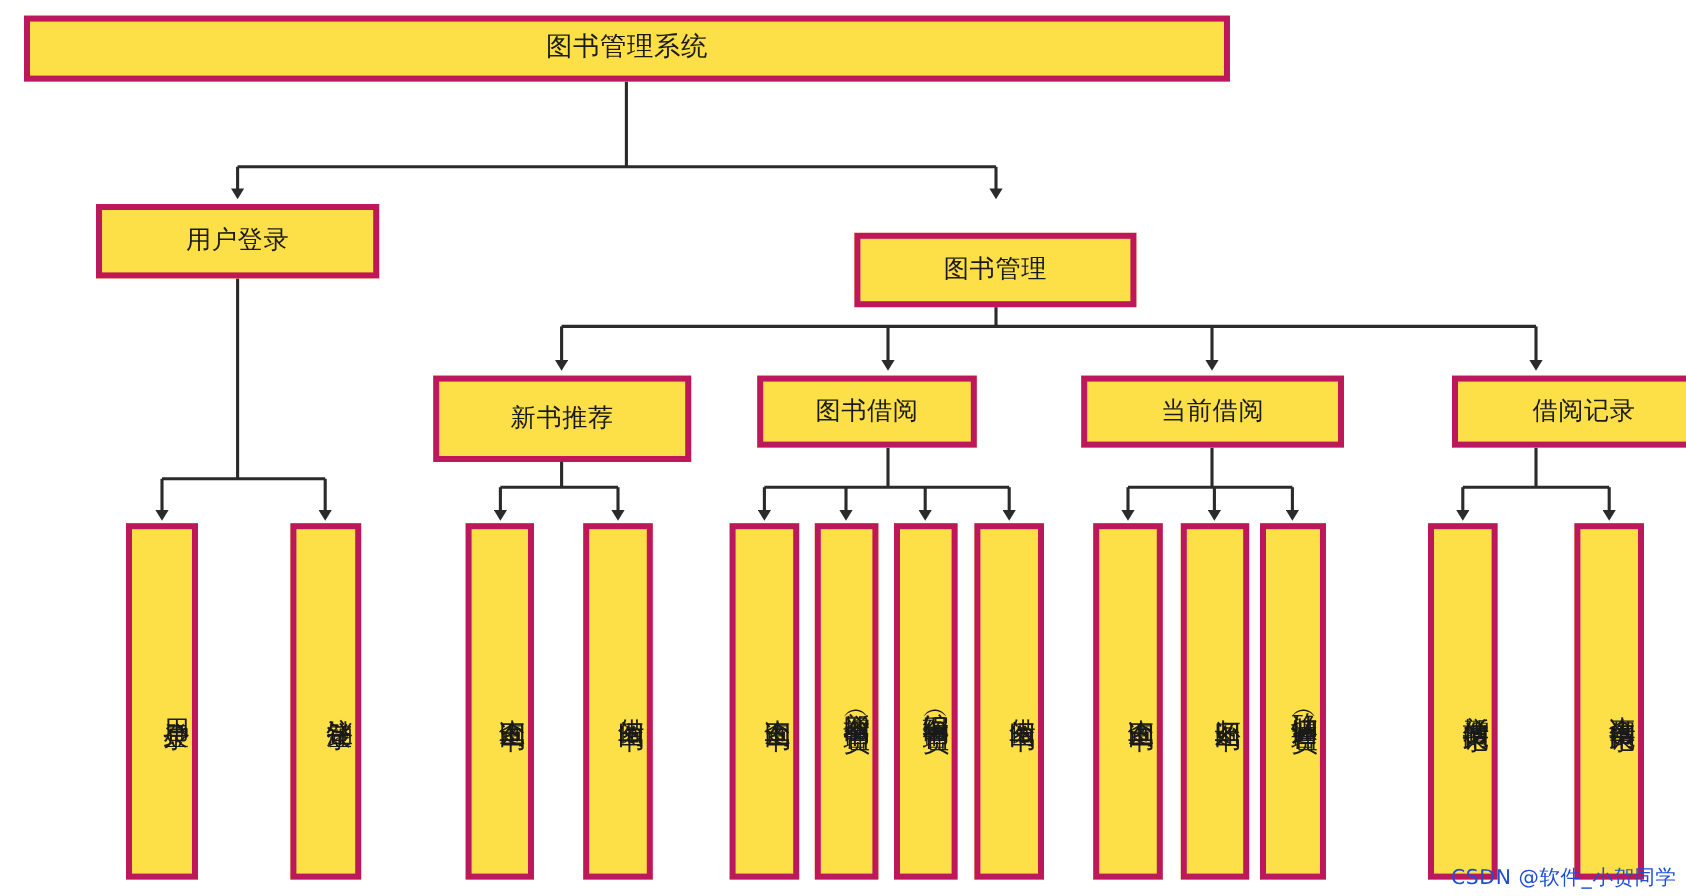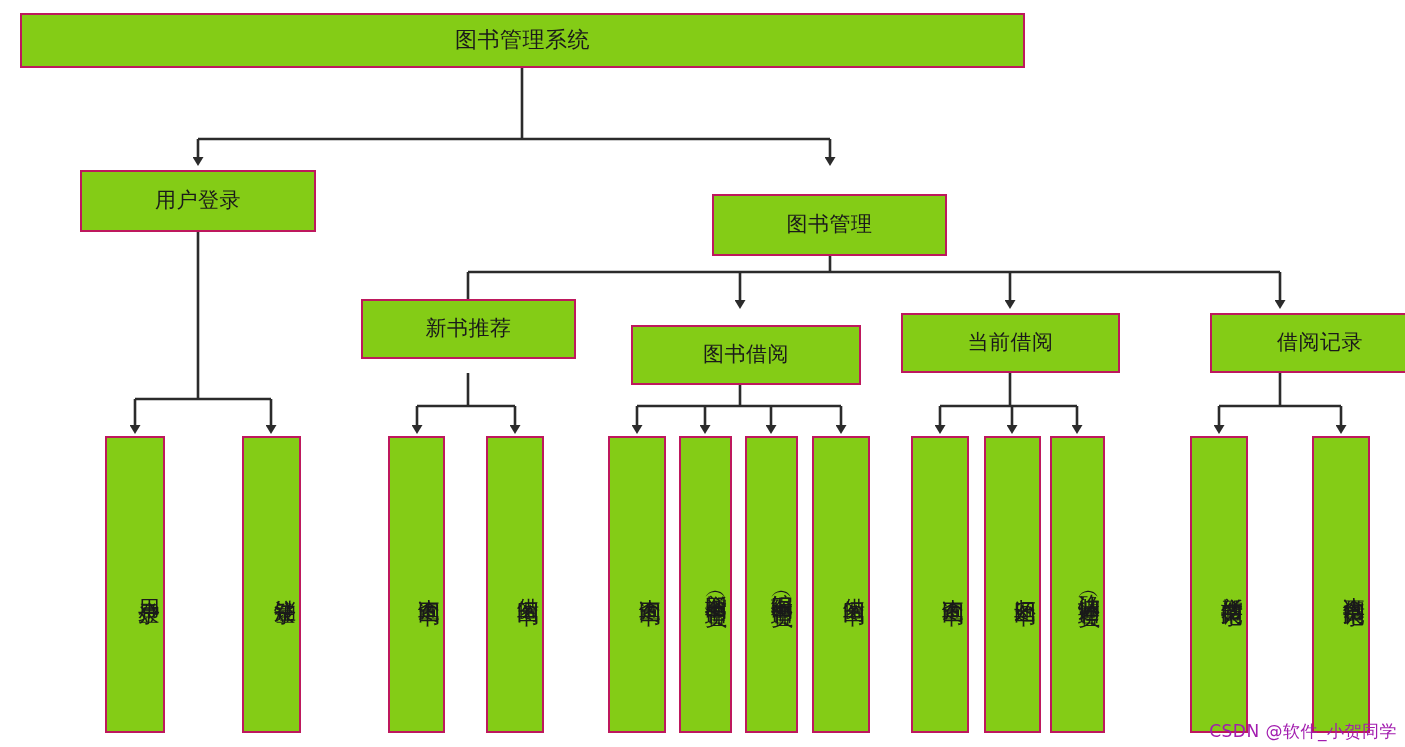--- a/index.html
+++ b/index.html
@@ -20,22 +20,22 @@
     position: absolute;
     left: 0;
     top: 0;
     width: 1405px;
     height: 747px;
     pointer-events: none;
   }
   .node {
     position: absolute;
     box-sizing: border-box;
-    background: #84cc16;
-    border: 2px solid #be185d;
+    background: #fde047;
+    border: 5px solid #be185d;
     display: flex;
     align-items: center;
     justify-content: center;
     color: #1a1a1a;
     z-index: 2;
   }
   .node.h {
     font-size: 21px;
     line-height: 1.2;
     letter-spacing: 0.5px;
@@ -58,21 +58,21 @@
     writing-mode: vertical-rl;
     text-orientation: upright;
     display: block;
     text-align: left;
   }
   #watermark {
     position: absolute;
     right: 8px;
     bottom: 4px;
     font-size: 17px;
-    color: #a21caf;
+    color: #1d4ed8;
     letter-spacing: 0.5px;
     white-space: nowrap;
     z-index: 3;
     font-family: "DejaVu Sans", "Liberation Sans", sans-serif;
   }
 </style>
 </head>
 <body>
 
 <div id="canvas">
@@ -131,24 +131,24 @@
     <span>图书管理系统</span>
   </div>
 
   <div class="node h" style="left:80px; top:170px; width:236px; height:62px;">
     <span>用户登录</span>
   </div>
   <div class="node h" style="left:712px; top:170px; width:235px; height:62px;margin-top:24px;">
     <span>图书管理</span>
   </div>
 
-  <div class="node h" style="left:361px; top:299px; width:215px; height:60px;">
+  <div class="node h" style="left:361px; top:313px; width:215px; height:72px;">
     <span>新书推荐</span>
   </div>
-  <div class="node h" style="left:631px; top:325px; width:230px; height:60px;">
+  <div class="node h" style="left:631px; top:313px; width:183px; height:60px;">
     <span>图书借阅</span>
   </div>
   <div class="node h" style="left:901px; top:313px; width:219px; height:60px;text-align:center;">
     <span>当前借阅</span>
   </div>
   <div class="node h" style="left:1170px; top:313px; width:220px; height:60px;margin-left:40px;">
     <span>借阅记录</span>
   </div>
 
   <div class="node v" style="left:105px; top:436px; width:60px; height:297px;">

